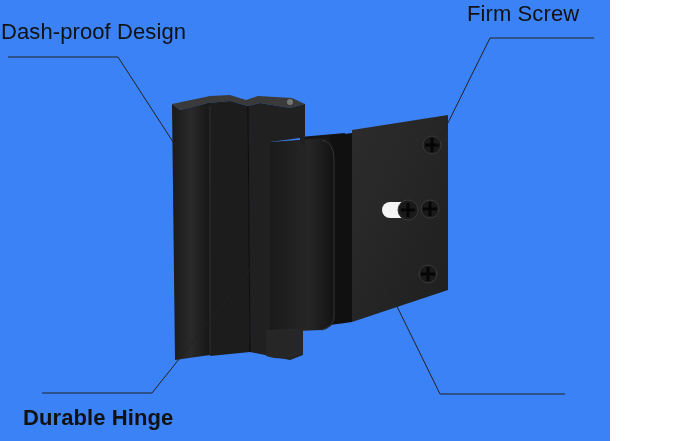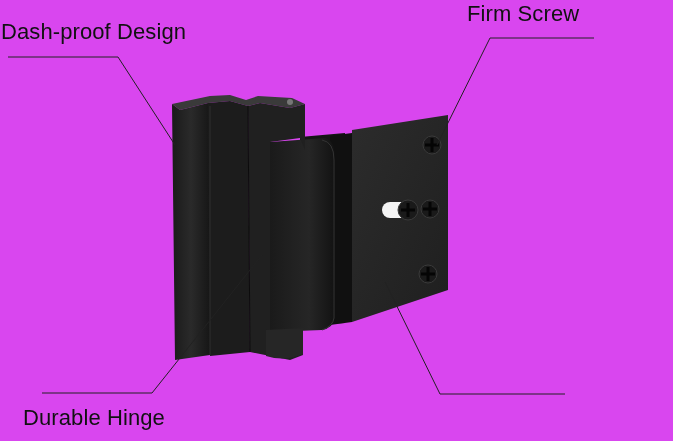--- a/index.html
+++ b/index.html
@@ -1,16 +1,16 @@
 <!DOCTYPE html>
 <html><head>
   <meta charset="utf-8">
   <style>
     html, body { margin:0; padding:0; background:#ffffff; }
-    .canvas { position:relative; width:673px; height:441px; overflow:hidden; background:#d946ef;
+    .canvas { position:relative; width:610px; height:441px; overflow:hidden; background:#3b82f6;
       font-family:"Liberation Sans", sans-serif; color:#111; }
     .label { position:absolute; font-size:22px; white-space:nowrap; line-height:1; letter-spacing:0.1px; }
     svg { position:absolute; left:0; top:0; }
   </style>
 </head>
 <body>
 
 <div class="canvas">
 
   <svg width="679" height="441" viewBox="0 0 679 441">
@@ -84,14 +84,14 @@
     <g stroke="#222" stroke-width="1" fill="none">
       <polyline points="8,57 118,57 175,145"></polyline>
       <polyline points="594,38 490,38 437,145"></polyline>
       <polyline points="42,393 152,393 262,255"></polyline>
       <polyline points="565,394 440,394 385,282"></polyline>
     </g>
   </svg>
 
   <div class="label" style="left:1px; top:21px;">Dash-proof Design</div>
   <div class="label" style="left:467px; top:3px;">Firm Screw</div>
-  <div class="label" style="left:23px; top:407px;">Durable Hinge</div>
+  <div class="label" style="left:23px; top:407px;font-weight:bold;">Durable Hinge</div>
 </div>
 
 </body></html>

